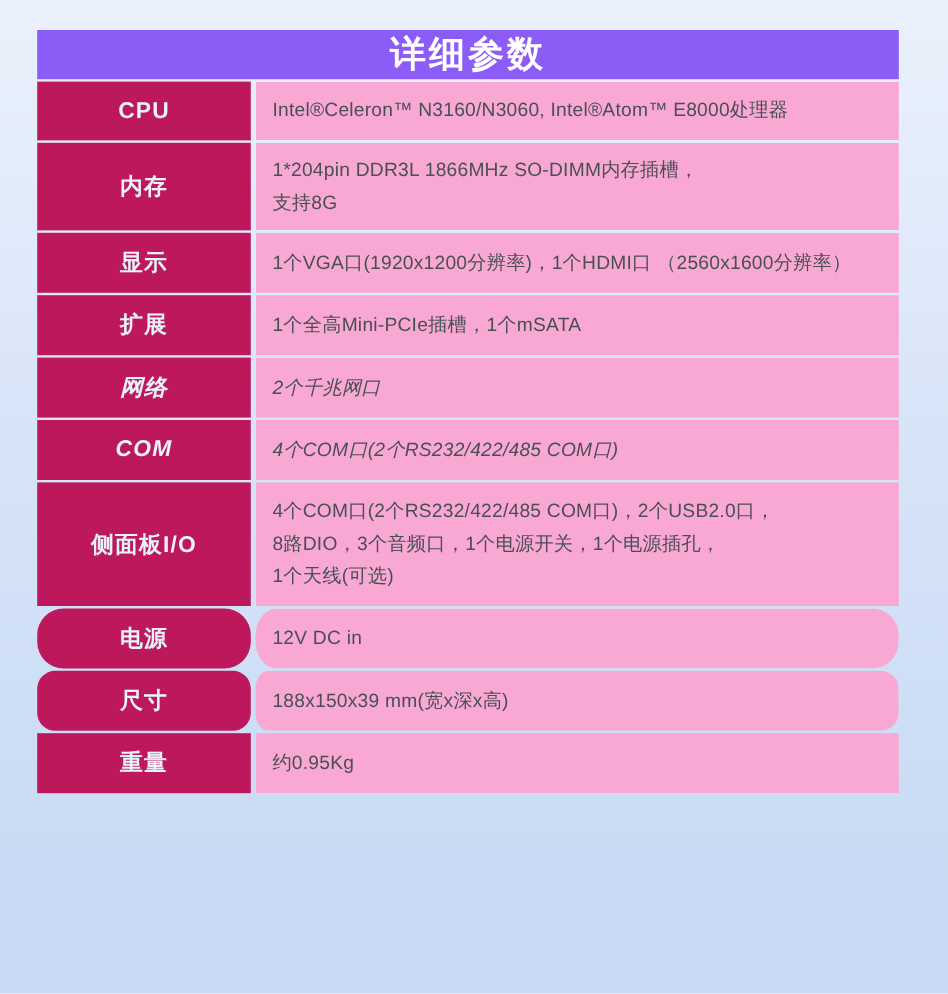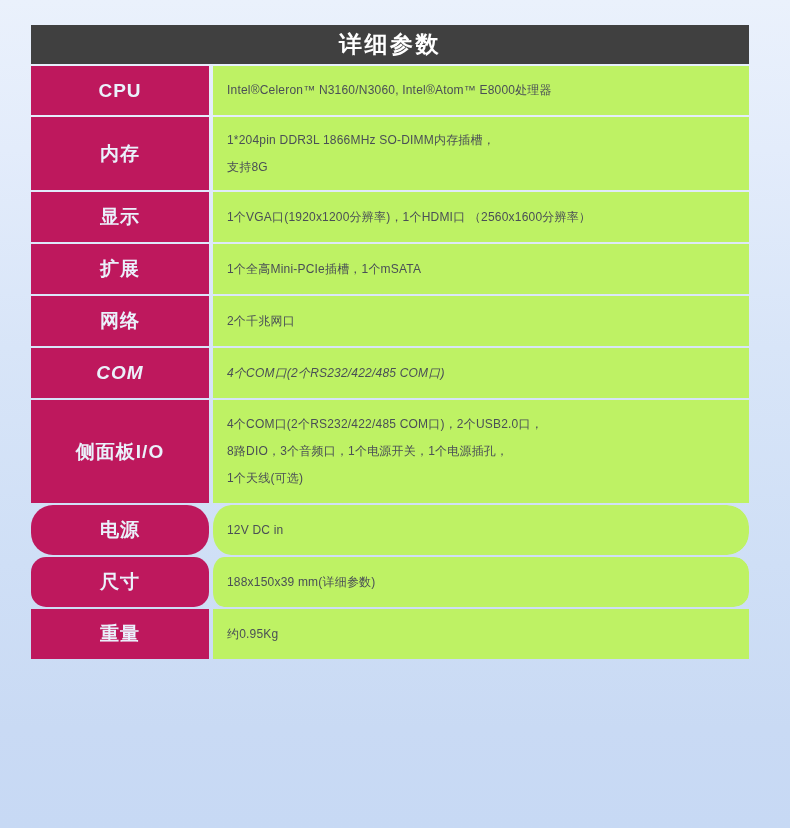--- a/index.html
+++ b/index.html
@@ -23,66 +23,66 @@
   .spec-table {
     position: absolute;
     left: 31px;
     top: 23px;
     width: 718px;
     border-collapse: separate;
     border-spacing: 0 2px;
   }
 
   .spec-header-row td {
-    background: #404040;
+    background: #8b5cf6;
     color: #ffffff;
     text-align: center;
-    font-size: 23px;
+    font-size: 30px;
     font-weight: bold;
     letter-spacing: 2.5px;
     height: 39px;
     padding: 0;
     vertical-align: middle;
   }
 
   .spec-row .cell-label {
     width: 170px;
     background: #be185d;
     color: #eaf1fb;
     text-align: center;
     vertical-align: middle;
     font-size: 19px;
     font-weight: bold;
     letter-spacing: 1px;
     padding: 0 4px;
   }
 
   .spec-row .cell-value {
-    background: #bef264;
+    background: #f9a8d4;
     color: #4a4f56;
     vertical-align: middle;
-    font-size: 12px;
+    font-size: 16px;
     line-height: 27px;
     padding: 6px 0 6px 14px;
     letter-spacing: 0.2px;
     border-left: 4px solid transparent;
     background-clip: padding-box;
   }
 
   .spec-row .cell-value .vline {
     display: block;
     white-space: nowrap;
   }
 
   
   .r-cpu .cell-label, .r-cpu .cell-value { height: 37px; }
   .r-mem .cell-label, .r-mem .cell-value { height: 61px; }
   .r-disp .cell-label, .r-disp .cell-value { height: 38px; }
   .r-exp .cell-label, .r-exp .cell-value { height: 38px; }
-  .r-net .cell-label, .r-net .cell-value { height: 38px; }
+  .r-net .cell-label, .r-net .cell-value { height: 38px; font-style: italic; }
   .r-com .cell-label, .r-com .cell-value { height: 38px; font-style: italic; }
   .r-usb .cell-label, .r-usb .cell-value { height: 38px; }
   .r-fio .cell-label, .r-fio .cell-value { height: 63px; }
   .r-sio .cell-label, .r-sio .cell-value { height: 91px; }
   .r-aud .cell-label, .r-aud .cell-value { height: 38px; }
   .r-pwr .cell-label, .r-pwr .cell-value { height: 38px; border-radius: 22px; }
   .r-dim .cell-label, .r-dim .cell-value { height: 38px; border-radius: 15px; }
   .r-wgt .cell-label, .r-wgt .cell-value { height: 38px; }
 </style>
 </head>
@@ -155,21 +155,21 @@
       <tr class="spec-row r-pwr">
         <td class="cell-label">电源</td>
         <td class="cell-value">
           <span class="vline">12V DC in</span>
         </td>
       </tr>
 
       <tr class="spec-row r-dim">
         <td class="cell-label">尺寸</td>
         <td class="cell-value">
-          <span class="vline">188x150x39 mm(详细参数)</span>
+          <span class="vline">188x150x39 mm(宽x深x高)</span>
         </td>
       </tr>
 
       <tr class="spec-row r-wgt">
         <td class="cell-label">重量</td>
         <td class="cell-value">
           <span class="vline">约0.95Kg</span>
         </td>
       </tr>
 

